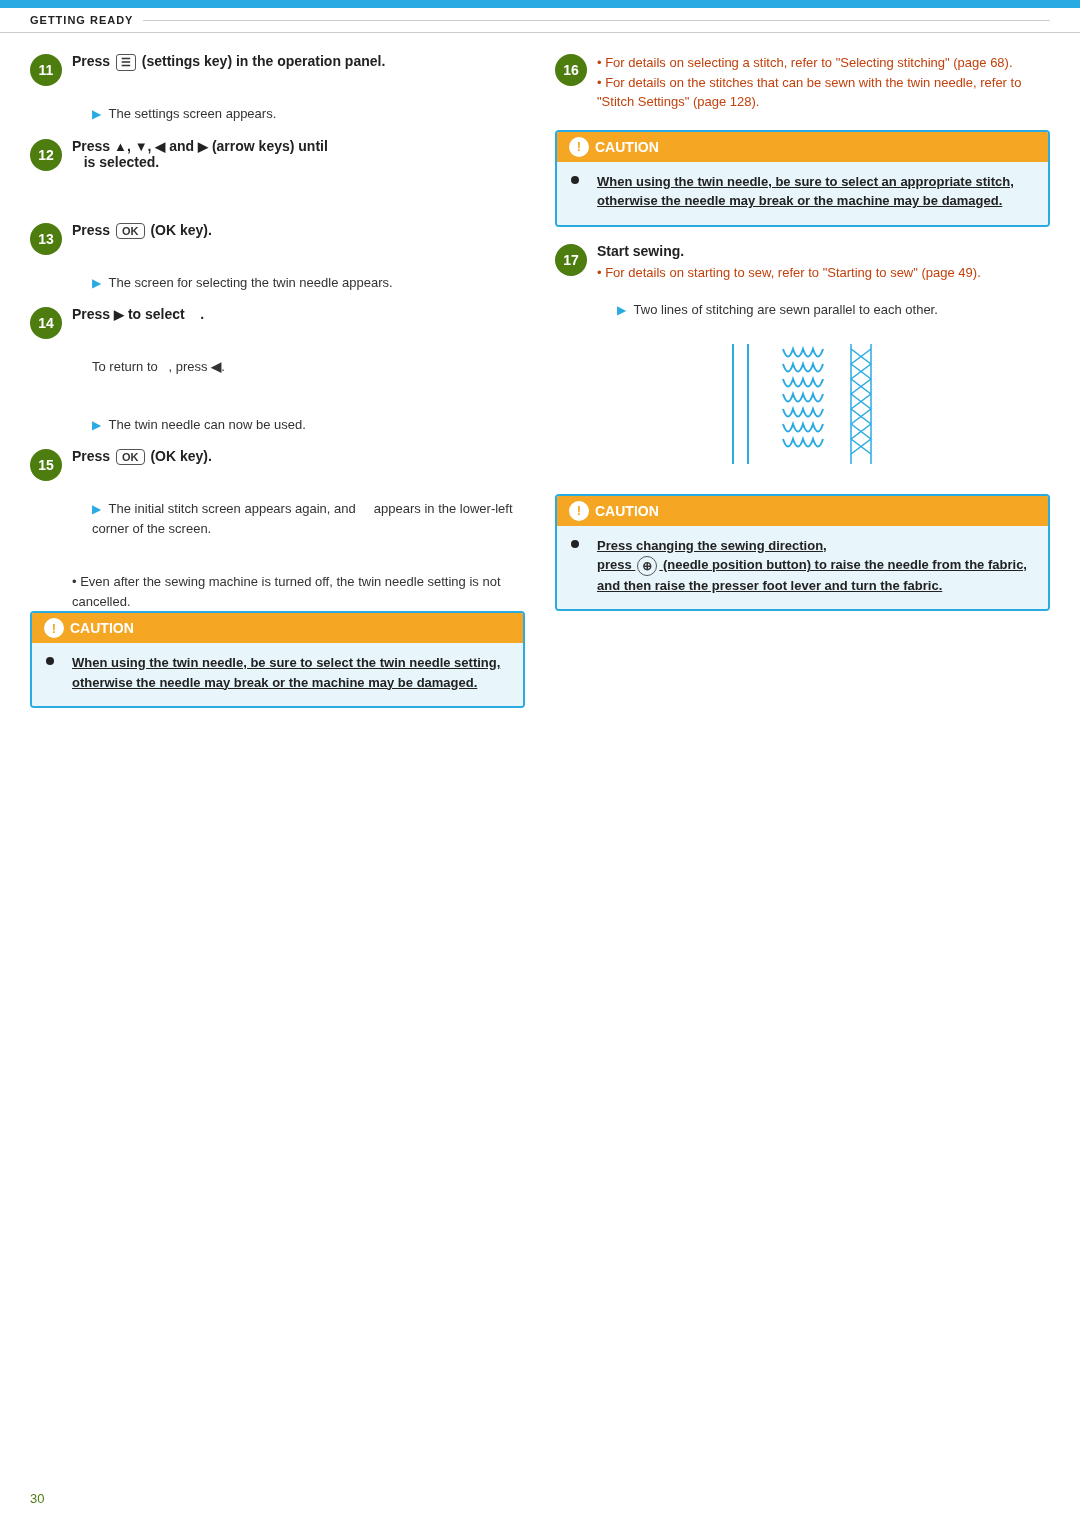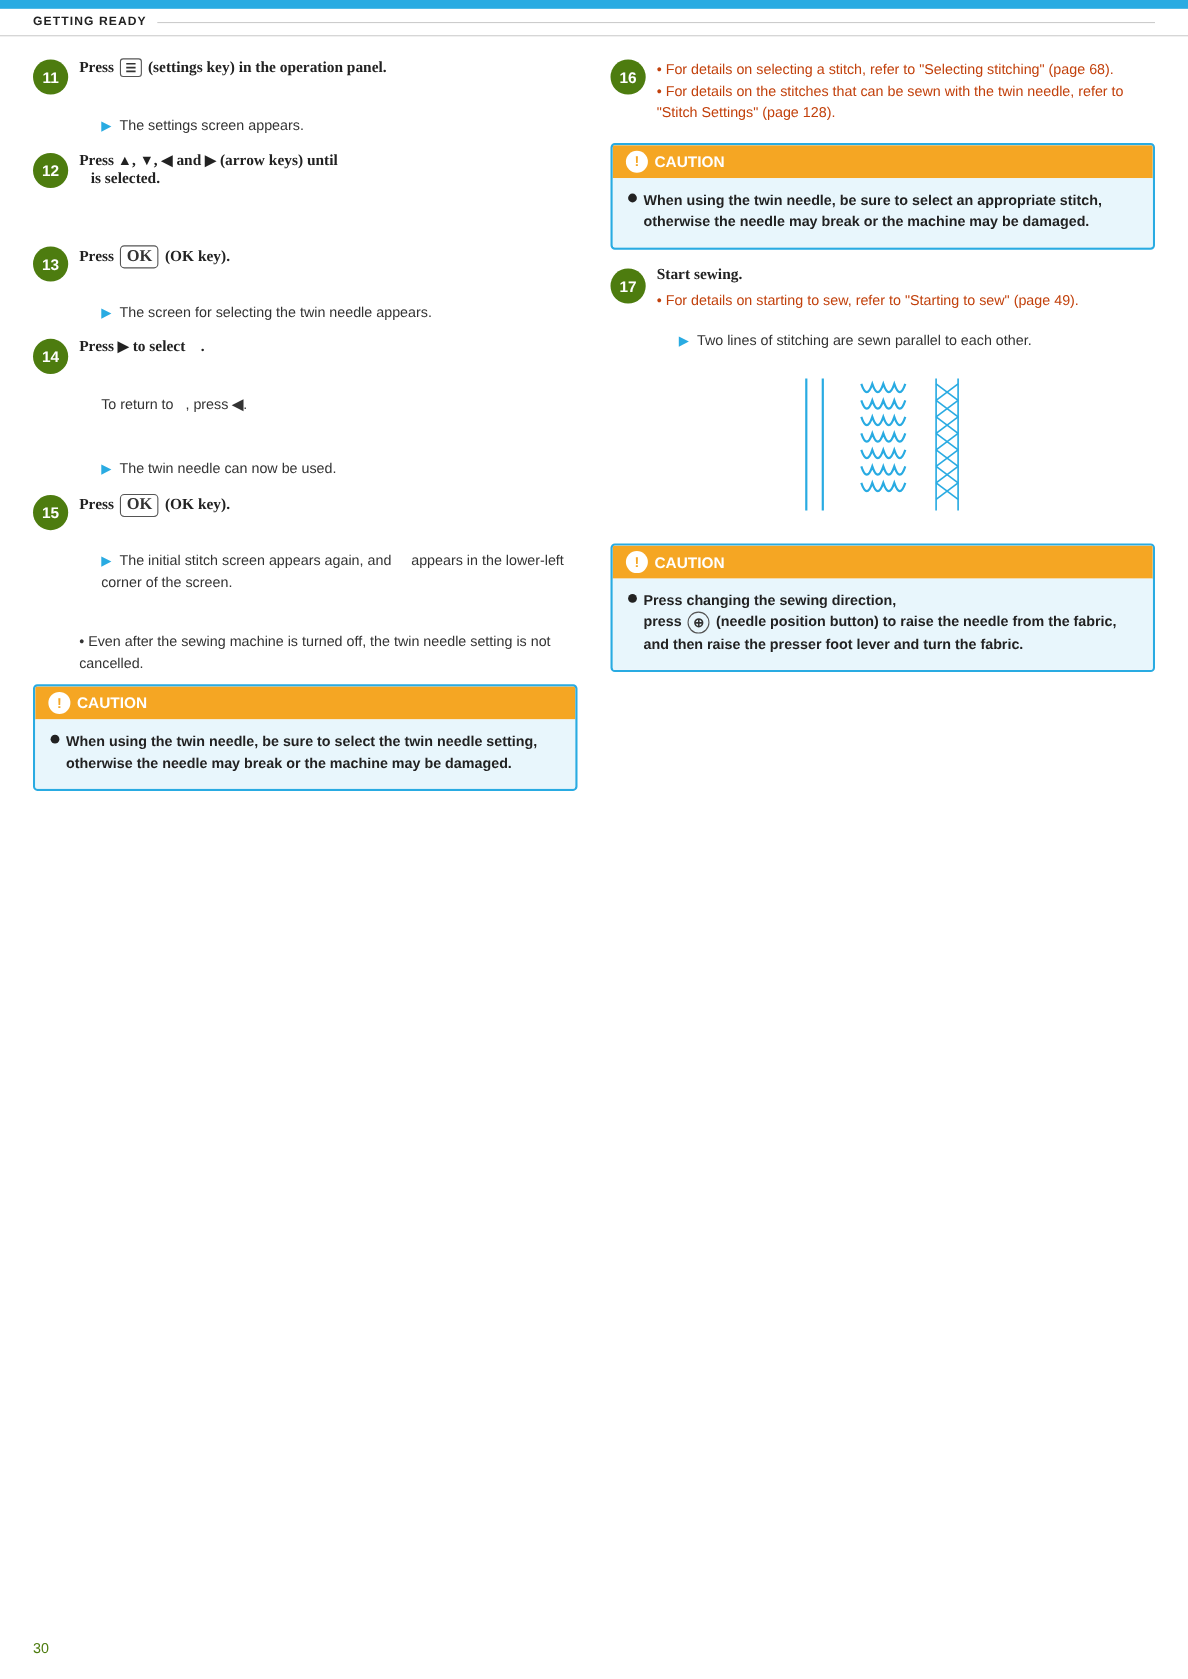--- a/index.html
+++ b/index.html
@@ -83,54 +83,52 @@
       margin-right: 10px;
       margin-top: 1px;
     }
     .step-content {
       flex: 1;
     }
     .step-title {
       font-weight: bold;
       font-size: 14px;
       margin-bottom: 4px;
-      font-family: Liberation Serif, serif;
     }
     .step-body {
       font-size: 13px;
       line-height: 1.5;
       color: #c2410c;
     }
     .arrow-right {
       color: #29abe2;
       font-size: 12px;
       margin-right: 4px;
     }
     .step-indent {
       margin-left: 62px;
       margin-bottom: 14px;
       font-size: 13px;
       line-height: 1.5;
       color: #333;
     }
     .step-indent-bullet {
       margin-left: 42px;
-      margin-bottom: 10px;
       font-size: 13px;
       line-height: 1.5;
       color: #333;
     }
 
     
     .ok-key {
       display: inline-block;
       border: 1.5px solid #555;
       border-radius: 4px;
       padding: 1px 5px;
-      font-size: 15px;
+      font-size: 11px;
       color: #333;
       margin: 0 2px;
     }
 
     
     .key-sym {
       font-size: 13px;
       font-weight: bold;
     }
 
@@ -166,22 +164,23 @@
     }
     .caution-body {
       padding: 10px 14px;
       font-size: 13px;
       line-height: 1.5;
       background: #e8f6fc;
     }
     .caution-bullet {
       display: flex;
       align-items: flex-start;
-      gap: 6px;
+      gap: 18px;
       margin-bottom: 4px;
+      text-decoration: underline;
     }
     .caution-dot {
       width: 8px;
       height: 8px;
       border-radius: 50%;
       background: #222;
       flex-shrink: 0;
       margin-top: 4px;
     }
     .caution-text {

